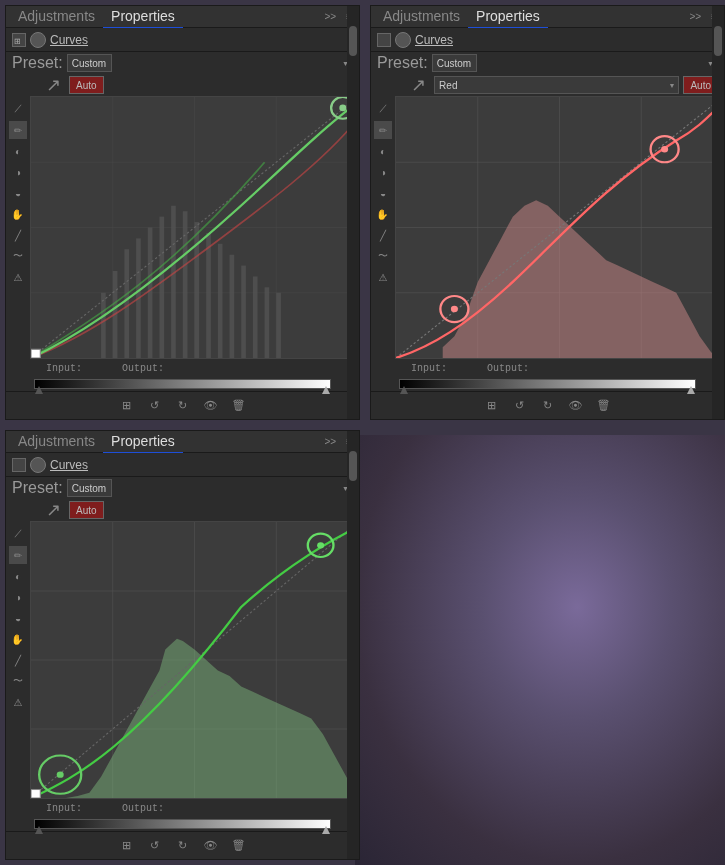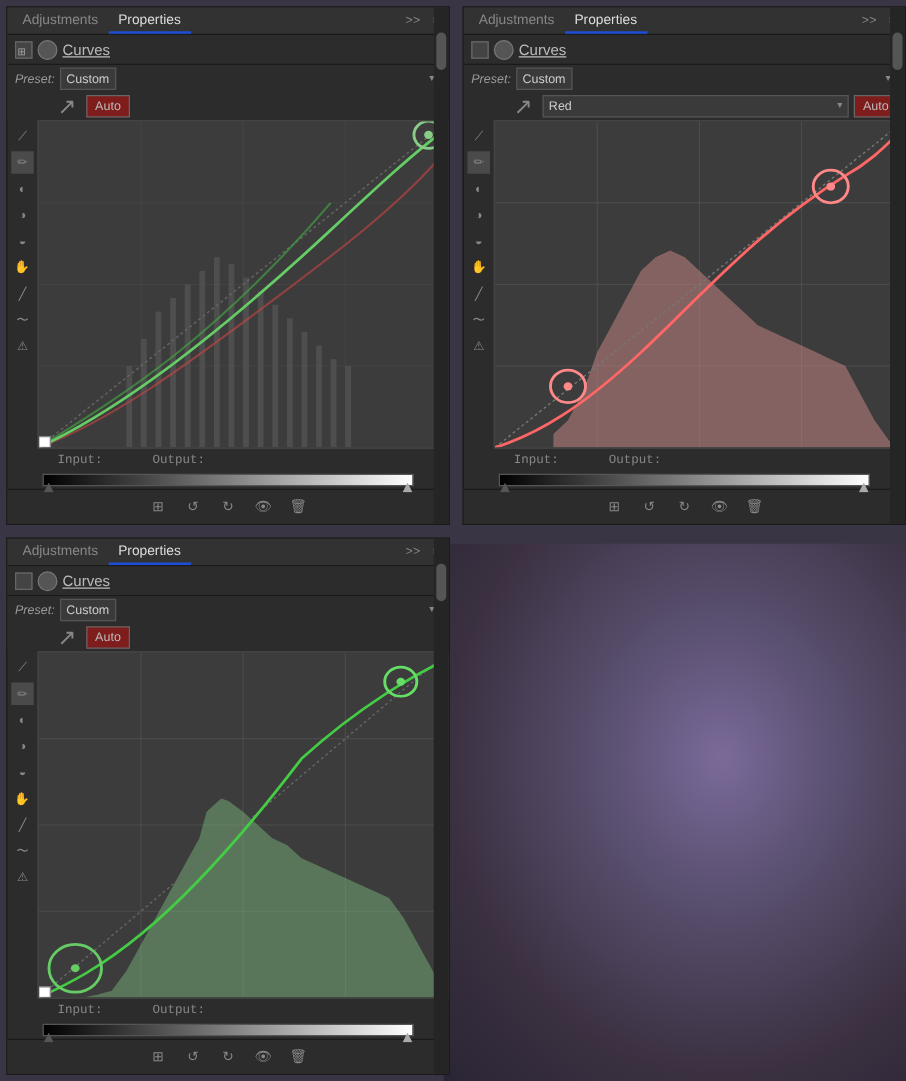--- a/index.html
+++ b/index.html
@@ -63,21 +63,21 @@
       display: flex;
       align-items: center;
       background: #323232;
       border-bottom: 1px solid #1a1a1a;
       height: 22px;
       padding: 0 4px;
     }
 
     .tab {
       padding: 3px 8px;
-      font-size: 11px;
+      font-size: 14px;
       color: #888;
       cursor: pointer;
       border-bottom: 2px solid transparent;
     }
 
     .tab.active {
       color: #ddd;
       border-bottom: 2px solid #1d4ed8;
     }
 
@@ -129,36 +129,34 @@
       display: flex;
       align-items: center;
       padding: 3px 6px;
       gap: 4px;
       background: #2c2c2c;
       height: 22px;
     }
 
     .preset-label {
       color: #999;
-      font-size: 10px;
-      font-style: italic;
+      font-size: 16px;
     }
 
     .preset-select {
       flex: 1;
       height: 18px;
       background: #3a3a3a;
       border: 1px solid #555;
       color: #ccc;
       font-size: 10px;
       padding: 0 4px;
       appearance: none;
       -webkit-appearance: none;
       cursor: pointer;
-      text-align: center;
     }
 
     .preset-select-wrapper {
       flex: 1;
       position: relative;
     }
 
     .preset-select-wrapper::after {
       content: '▼';
       position: absolute;

